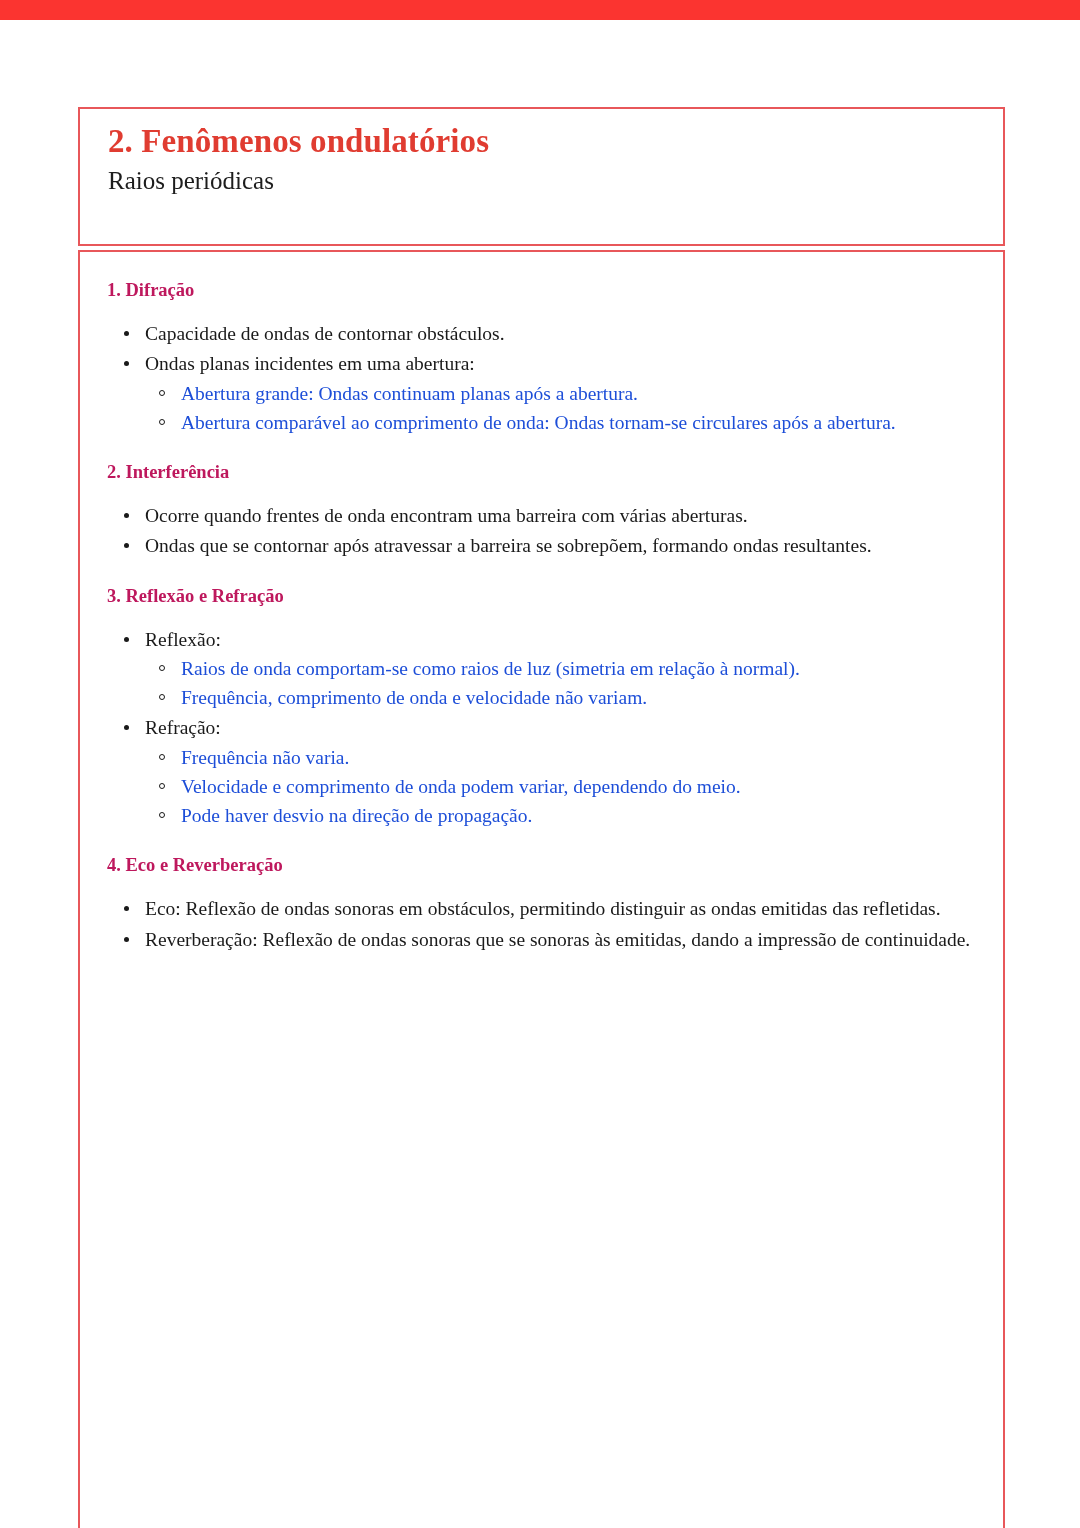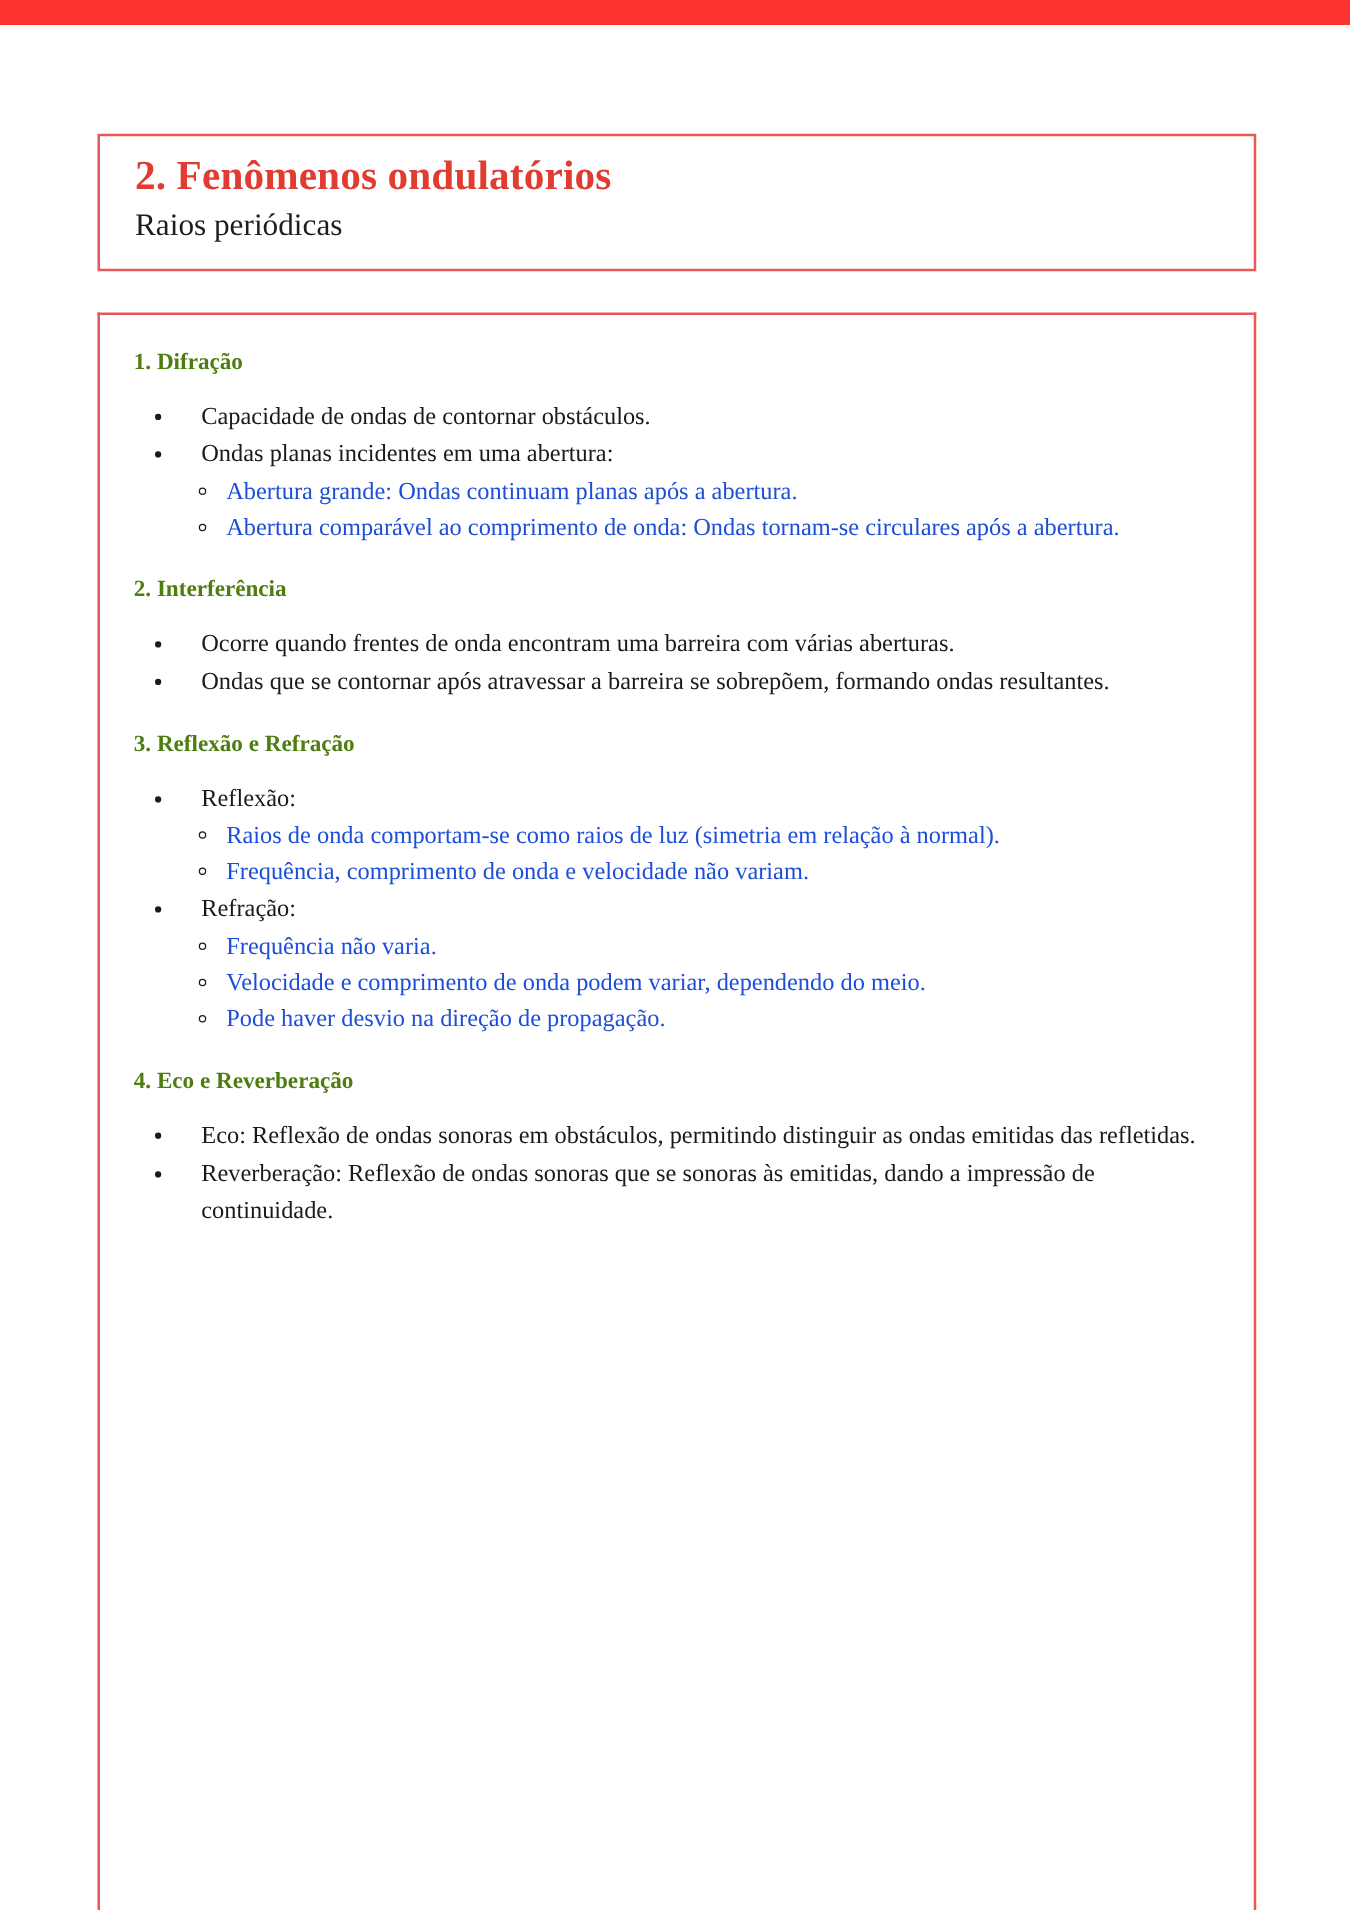--- a/index.html
+++ b/index.html
@@ -27,21 +27,21 @@
     height: 20px;
     background: #fb3430;
   }
 
   
   .header-card {
     position: absolute;
     left: 78px;
     top: 107px;
     width: 927px;
-    height: 110px;
+    height: 139px;
     box-sizing: border-box;
     border: 2px solid #e8575a;
     background: #ffffff;
   }
   .header-inner {
     padding: 13px 0 0 28px;
   }
   .doc-title {
     margin: 0;
     font-size: 33px;
@@ -76,39 +76,39 @@
     padding: 26px 26px 0 27px;
   }
 
   .section + .section { margin-top: 0; }
 
   .sec-heading {
     margin: 0;
     font-size: 18.5px;
     line-height: 1.3;
     font-weight: bold;
-    color: #4d7c0f;
+    color: #be185d;
     padding-top: 22px;
   }
   .section:first-child .sec-heading { padding-top: 0; }
 
   ul.bullets {
     list-style: none;
     margin: 17px 0 0 0;
     padding: 0;
   }
   ul.bullets > li {
     position: relative;
     padding-left: 38px;
     font-size: 19.5px;
     line-height: 1.50;
     color: #1a1a1a;
     margin-bottom: 1px;
   }
-  ul.bullets > li > .li-text { display: block; margin-left: 16px; }
+  ul.bullets > li > .li-text { display: block; }
   ul.bullets > li > .li-text::before {
     content: "";
     position: absolute;
     left: 17px;
     top: 12px;
     width: 5px;
     height: 5px;
     border-radius: 50%;
     background: #1a1a1a;
   }

